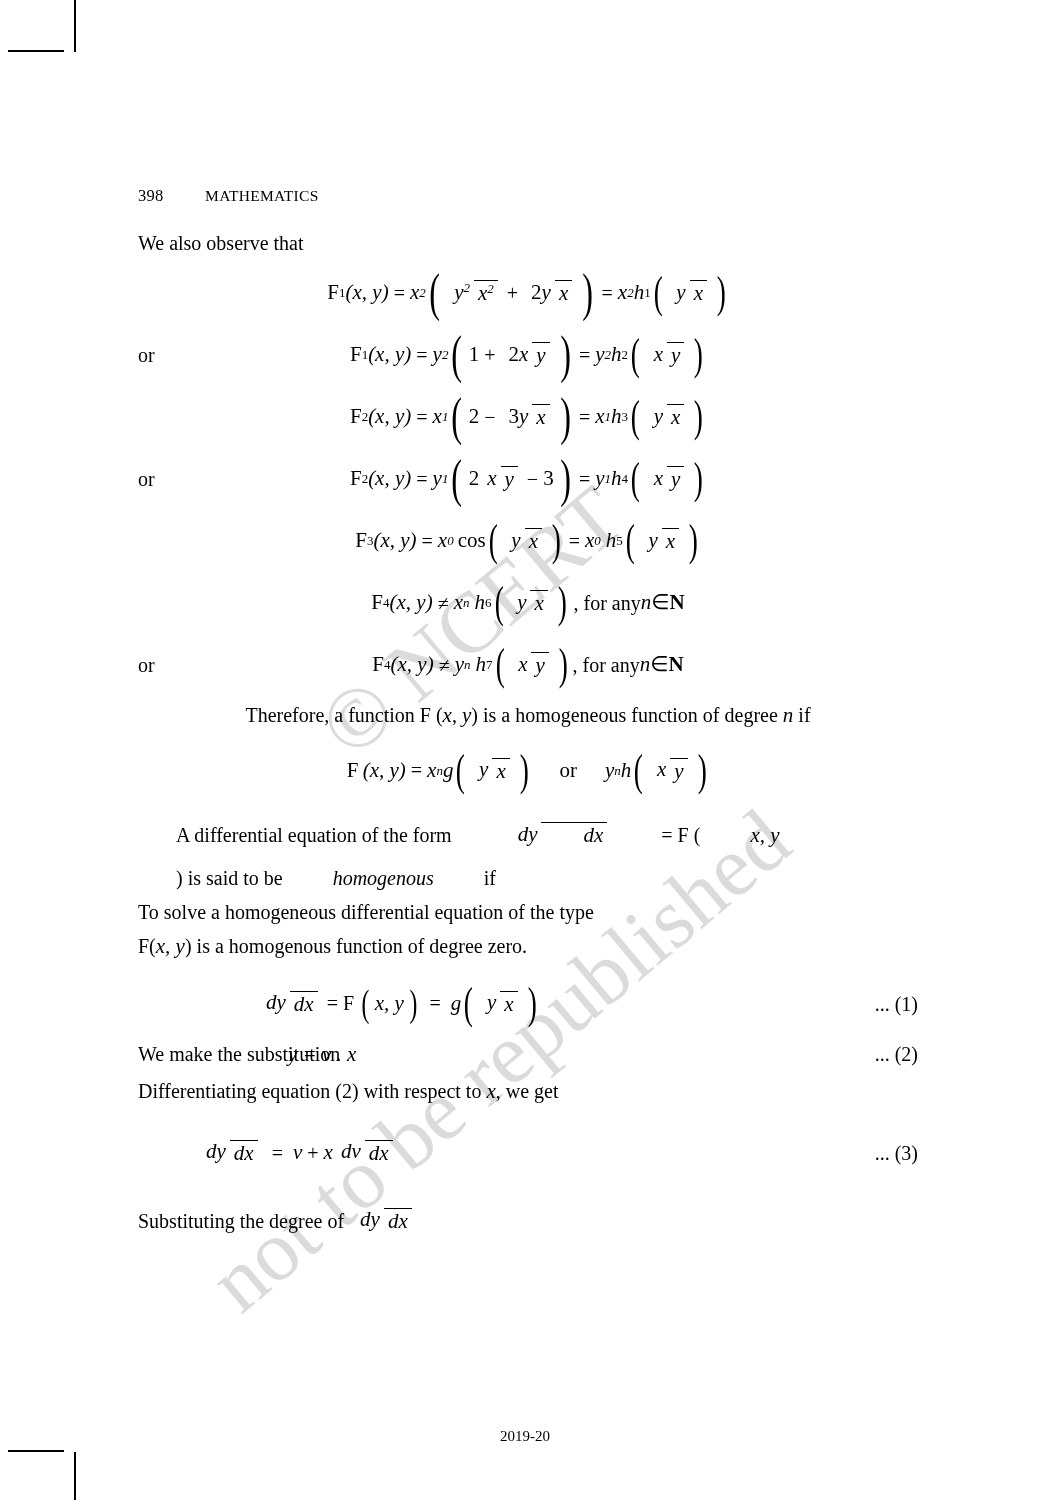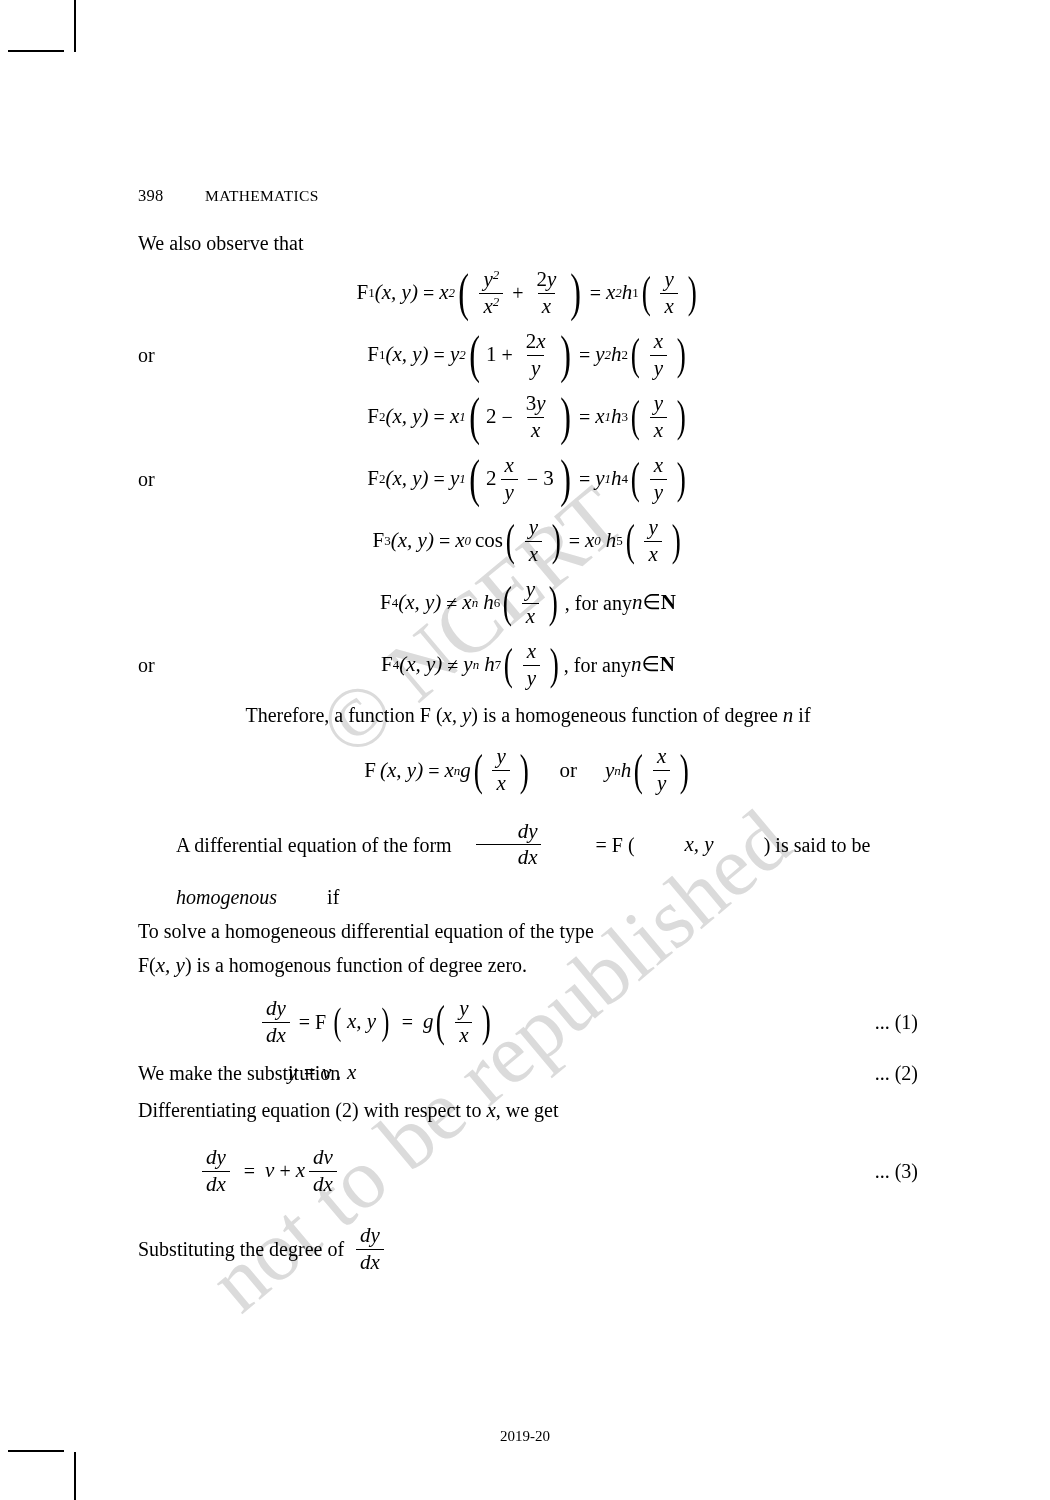--- a/index.html
+++ b/index.html
@@ -110,21 +110,21 @@
     font-size: 13px;
     vertical-align: 0.55em;
     font-style: italic;
   }
   .op {
     font-style: normal;
     padding: 0 5px;
   }
   .frac {
     display: inline-flex;
-    flex-direction: column;
+    flex-direction: row;
     align-items: center;
     vertical-align: middle;
     margin: 0 4px;
     font-size: 20px;
   }
   .frac .num {
     padding: 0 4px 1px 4px;
     line-height: 1.12;
   }
   .frac .den {

